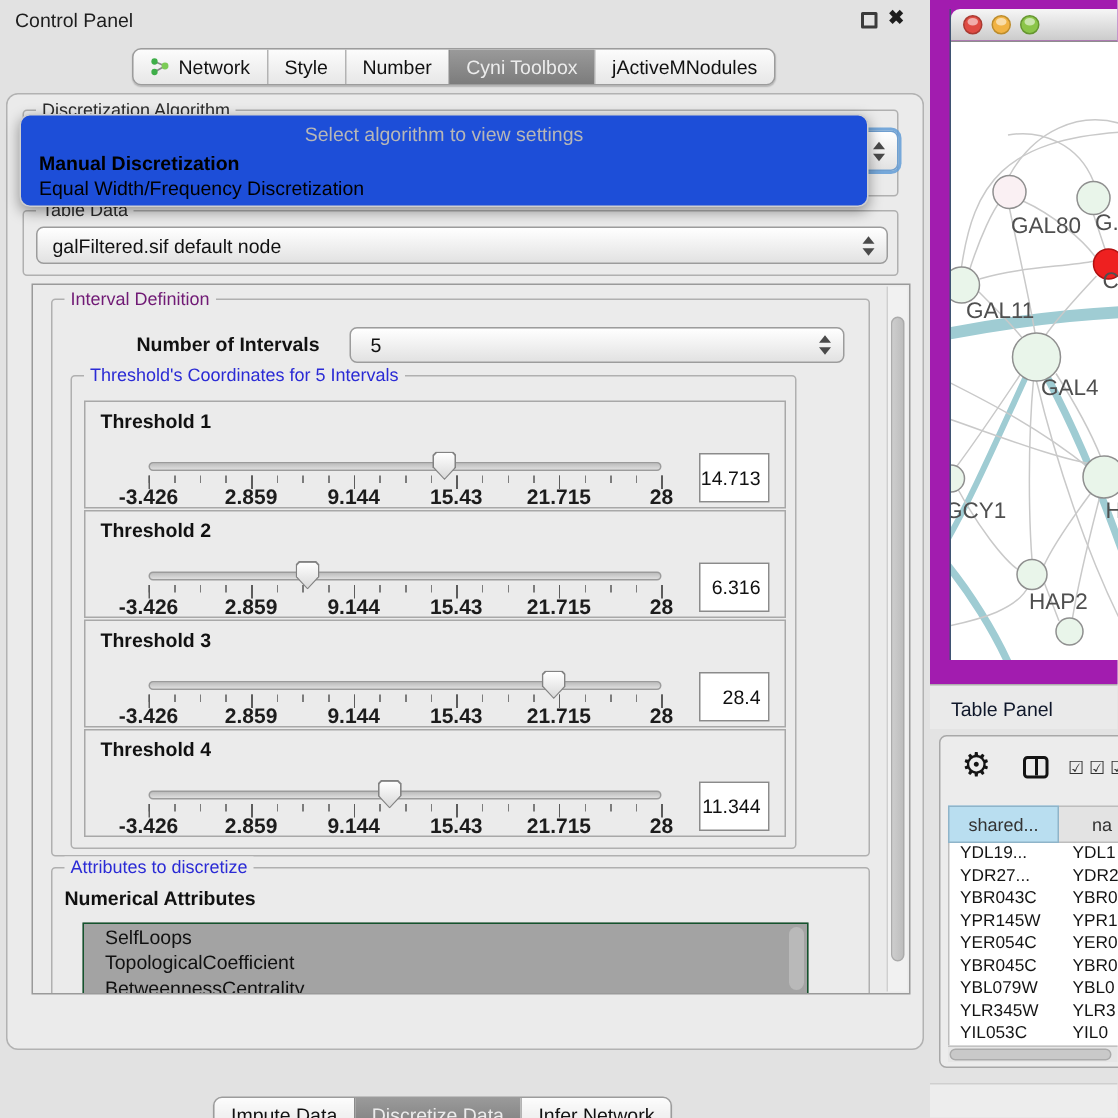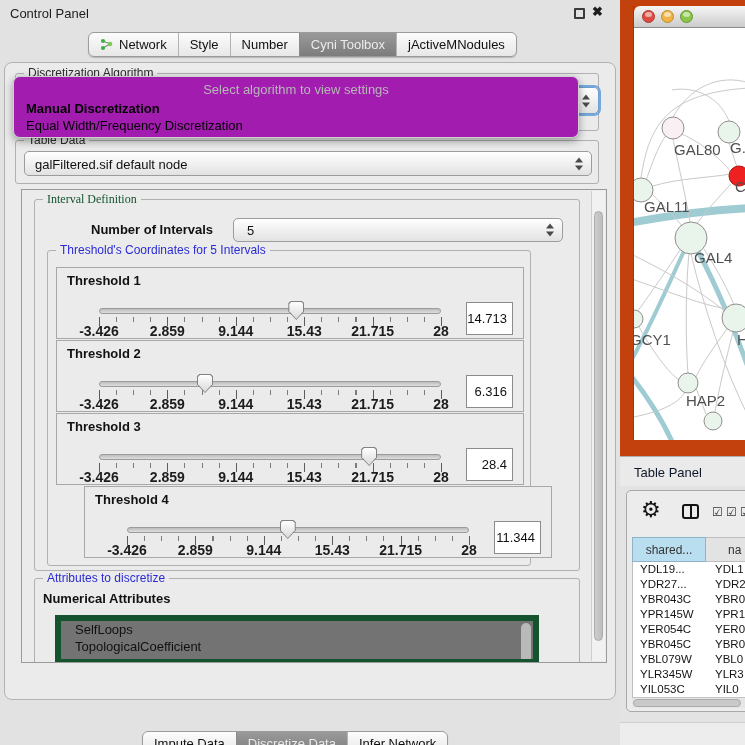--- a/index.html
+++ b/index.html
@@ -20,38 +20,38 @@
   .tabbar .seg:first-child { border-left:none; }
   .tabbar .seg.active { background:linear-gradient(#9a9a9a,#7c7c7c); color:#ececec; border-left-color:#8a8a8a; }
   #top-tabbar { left:88px; top:32px; height:25px; }
   #bottom-tabbar { left:142px; top:703px; height:24px;margin-top:28px; }
 
   .cp-body { position:absolute; left:4px; top:62px; width:612px; height:638px;
     background:#ebebeb; border:1px solid #b2b2b2; border-radius:8px; }
 
   .group { position:absolute; border:1px solid #b0b0b0; border-radius:3px; }
   .legend { position:absolute; top:-8px; left:8px; background:#ebebeb; padding:0 4px; font-size:12px; color:#2b2b2b; white-space:nowrap; }
-  .legend.green { color:#14532d;font-family:Liberation Serif, serif; }
+  .legend.green { color:#701a75; }
   .legend.blue { color:#2b2bd5; }
 
   .combo { position:absolute; background:linear-gradient(#ffffff,#e2e2e2); border:1px solid #9c9c9c;
     border-radius:5px; font-size:13px; color:#111; }
   .combo .val { position:absolute; left:10px; top:50%; transform:translateY(-50%); white-space:nowrap; }
   .stepper { position:absolute; right:7px; top:50%; transform:translateY(-50%); width:9px; height:13px; }
   .stepper::before, .stepper::after { content:''; position:absolute; left:0;
     border-left:4.5px solid transparent; border-right:4.5px solid transparent; }
   .stepper::before { top:0; border-bottom:5px solid #4a4a4a; }
   .stepper::after { bottom:0; border-top:5px solid #4a4a4a; }
 
   
   #algo-combo { left:22px; top:24px; width:572px; height:27px;
     border-color:#6f9fd0; box-shadow:0 0 0 2px rgba(98,156,215,.85); z-index:5; }
 
   
-  #algo-popup { position:absolute; left:8px; top:13px; width:566px; height:62px; background:#a21caf;
+  #algo-popup { position:absolute; left:8px; top:13px; width:566px; height:62px; background:#1d4ed8;
     border:1px solid #cfcfcf; border-radius:7px; box-shadow:0 3px 9px rgba(0,0,0,.38); z-index:50; }
   #algo-popup .hint { position:absolute; top:5px; left:0; width:100%; text-align:center; font-size:13px; color:#b7b7b7; }
   #algo-popup .opt { position:absolute; left:12px; right:3px; height:17px; font-size:13px; color:#000; line-height:17px; white-space:nowrap; }
   #algo-popup .opt.sel { font-weight:bold; top:23px; }
   #algo-popup .opt.plain { top:40px; }
 
   
   #scroll-pane { position:absolute; left:16px; top:126px; width:586px; height:474px;
     border:1px solid #9a9a9a; background:#ebebeb; overflow:hidden; }
   .vscroll { position:absolute; top:1px; bottom:1px; right:1px; width:14px; background:#f1f1f1; border-left:1px solid #cfcfcf; }
@@ -71,33 +71,33 @@
     clip-path:polygon(0 12%,14% 0,86% 0,100% 12%,100% 55%,50% 100%,0 55%); }
   .ticks-minor { position:absolute; left:0; top:49px; width:343px; height:5px;
     background:repeating-linear-gradient(to right,#7c7c7c 0 1px,transparent 1px 17.1px); }
   .ticks-major { position:absolute; left:0; top:49px; width:343px; height:9px;
     background:repeating-linear-gradient(to right,#5c5c5c 0 1px,transparent 1px 68.4px); }
   .tick-lbls span { position:absolute; top:55px; transform:translateX(-50%); font-size:14px; font-weight:bold; color:#1c1c1c; }
   .val-box { position:absolute; right:10px; top:34px; width:47px; height:33px; background:#fff; border:1px solid #8b8b8b;
     font-size:13px; color:#111; text-align:right; line-height:31px; padding-right:5px; }
 
   
-  .listbox { position:absolute; background:#737373; border:6px solid #14532d; overflow:hidden; }
+  .listbox { position:absolute; background:#a3a3a3; border:1px solid #14532d; overflow:hidden; }
   .listbox .li { height:17px; line-height:17px; font-size:13px; color:#111; padding-left:14px; white-space:nowrap; }
   .listbox .vthumb { position:absolute; right:2px; top:2px; width:10px; height:42px; background:#b9b9b9; border-radius:5px; }
 
   
   #apply-row { position:absolute; left:1px; right:1px; top:601px; height:36px; background:#e9e9e9; border-top:1px solid #cccccc; }
   #apply-btn { position:absolute; left:50%; top:7px; transform:translateX(-50%); width:66px; height:23px;
     background:linear-gradient(#fdfdfd,#e3e3e3); border:1px solid #959595; border-radius:6px;
     font-size:13px; color:#111; text-align:center; line-height:21px; }
 
   
   #right-side { position:absolute; left:620px; top:0; width:125px; height:745px; background:#e2e2e2; }
-  #blue-frame { position:absolute; left:0; top:0; width:125px; height:456px; background:#c2410c; }
+  #blue-frame { position:absolute; left:0; top:0; width:125px; height:456px; background:#a21caf; }
   #mac-window { position:absolute; left:13px; top:6px; width:112px; height:434px; border-left:1px solid #3f5473; }
   #mac-titlebar { position:absolute; left:0; top:0; width:100%; height:22px;
     background:linear-gradient(#f6f6f6,#cbcbcb); border-bottom:1px solid #8e8e8e; border-radius:6px 0 0 0; }
   .light { position:absolute; top:4px; width:13px; height:13px; border-radius:50%; }
   .light::after { content:''; position:absolute; left:2px; top:1px; width:7px; height:5px; border-radius:50%;
     background:rgba(255,255,255,.55); }
   #light-red { left:8px; background:#df4b43; border:1px solid #a93a31; }
   #light-yellow { left:27px; background:#f1b344; border:1px solid #bc8c2c; }
   #light-green { left:46px; background:#8bc549; border:1px solid #659630; }
   #net-canvas { position:absolute; left:0; top:22px; width:112px; height:412px; background:#fff; overflow:hidden; }
@@ -249,21 +249,21 @@
                 <span style="left:20%">2.859</span>
                 <span style="left:40%">9.144</span>
                 <span style="left:60%">15.43</span>
                 <span style="left:80%">21.715</span>
                 <span style="left:100%">28</span>
               </div>
             </div>
             <div class="val-box">28.4</div>
           </div>
 
-          <div class="th-panel" style="top:235px;margin-left:28px;">
+          <div class="th-panel" style="top:235px;">
             <div class="th-label">Threshold 4</div>
             <div class="slider-area">
               <div class="track"></div>
               <div class="thumb-h" style="left: 47%;"></div>
               <div class="ticks-minor"></div>
               <div class="ticks-major"></div>
               <div class="tick-lbls">
                 <span style="left:0%">-3.426</span>
                 <span style="left:20%">2.859</span>
                 <span style="left:40%">9.144</span>

